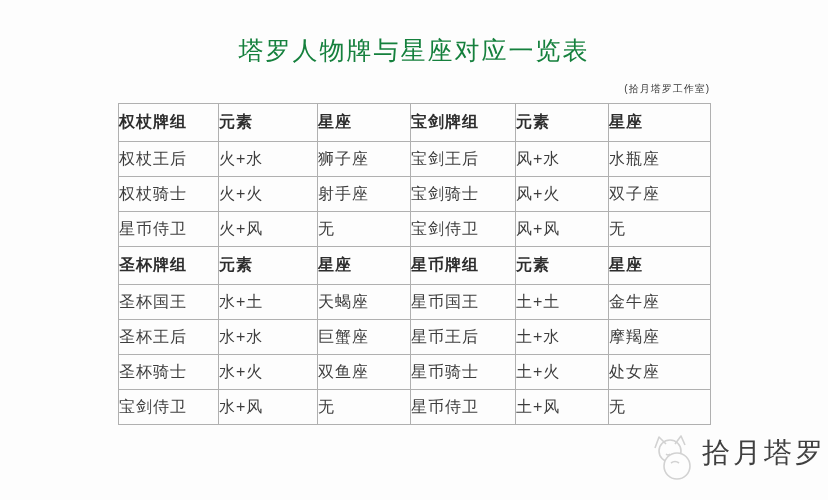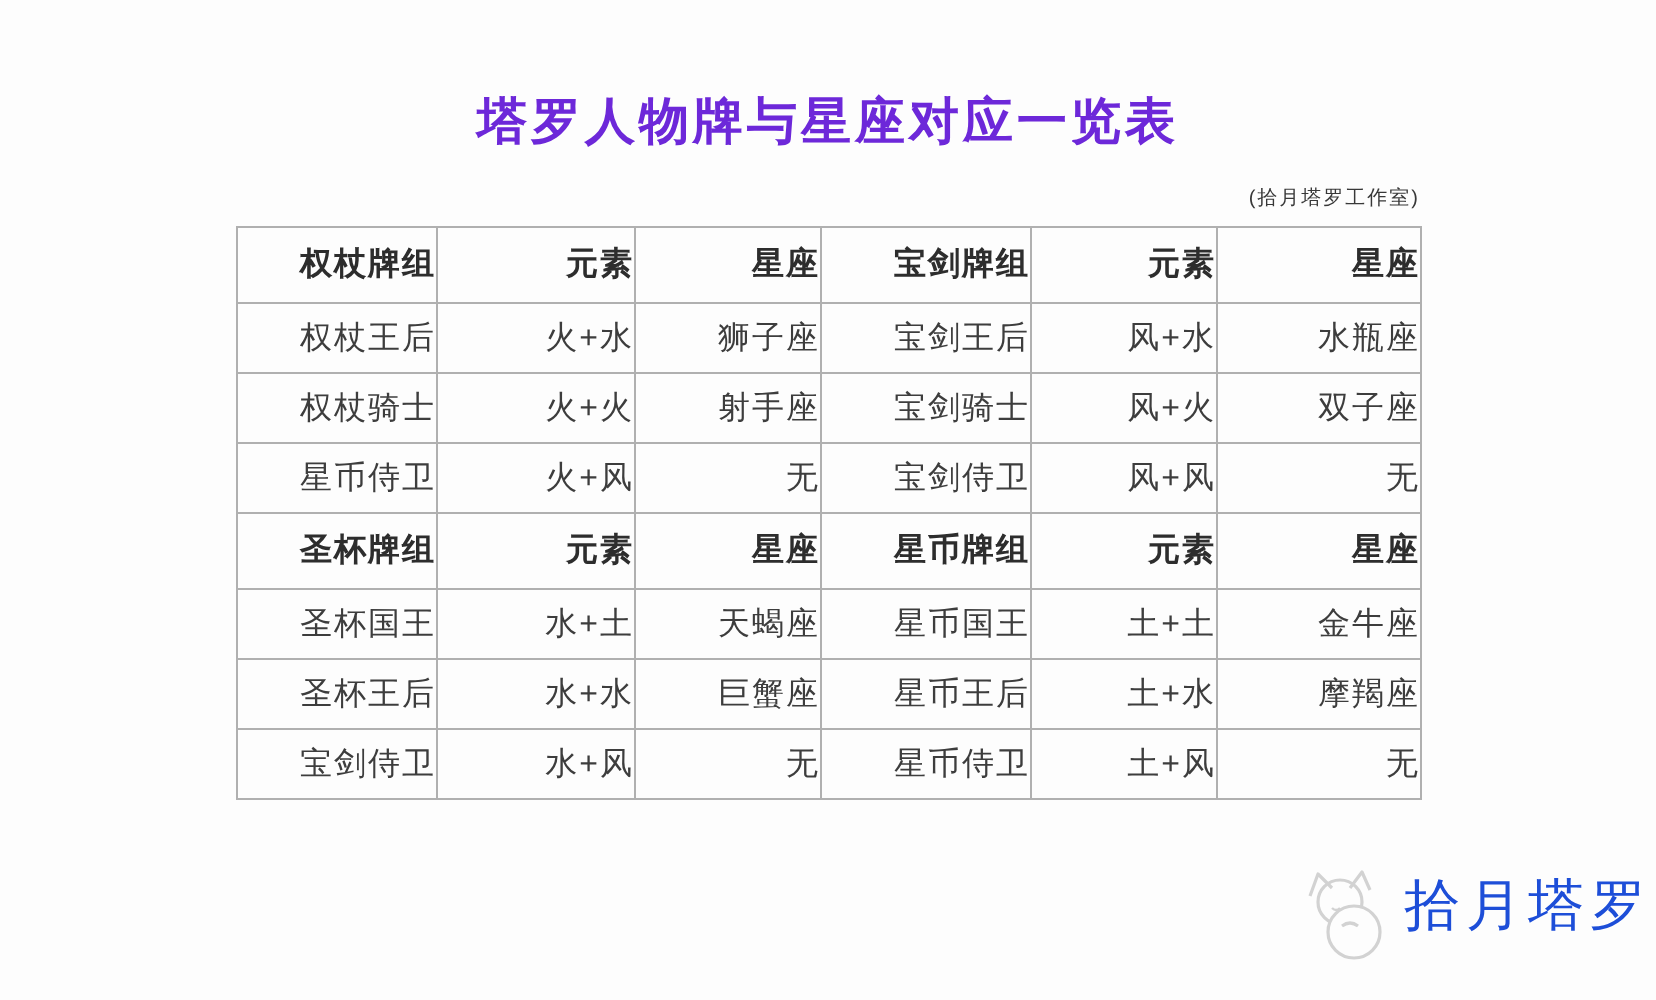--- a/index.html
+++ b/index.html
@@ -8,45 +8,45 @@
     height: 500px;
     background: #fdfdfd;
     font-family: "Liberation Sans", "DejaVu Sans", sans-serif;
     position: relative;
     overflow: hidden;
     color: #333;
   }
   .page-title {
     text-align: center;
     font-size: 25px;
-    font-weight: bold;
+    font-weight: normal;
     letter-spacing: 2px;
-    color: #6d28d9;
-    padding-top: 44px;
+    color: #15803d;
+    padding-top: 34px;
   }
   .content {
     width: 592px;
     margin: 0 auto;
   }
   .subtitle {
     text-align: right;
     font-size: 10px;
     color: #383838;
     margin-top: 15px;
     margin-bottom: 7px;
     letter-spacing: 1px;
   }
   table {
     border-collapse: collapse;
     width: 592px;
     table-layout: fixed;
   }
   td, th {
     border: 1px solid #b0b0b0;
-    text-align: right;
+    text-align: left;
     vertical-align: middle;
     font-size: 16px;
     height: 34px;
     padding: 0;
     color: #3d3d3d;
     font-weight: normal;
     letter-spacing: 1px;
   }
   th {
     font-weight: bold;
@@ -61,21 +61,21 @@
     align-items: center;
     pointer-events: none;
   }
   .cat-icon {
     margin-right: 2px;
     margin-top: 10px;
   }
   .watermark-text {
     font-size: 28px;
     letter-spacing: 3px;
-    color: #1d4ed8;
+    color: #404040;
     font-weight: normal;
   }
 </style>
 </head>
 <body>
 
 <div class="page-title">塔罗人物牌与星座对应一览表</div>
 
 <div class="content">
   <div class="subtitle">(拾月塔罗工作室)</div>
@@ -140,20 +140,28 @@
         </tr>
         <tr>
           <td>圣杯王后</td>
           <td>水+水</td>
           <td>巨蟹座</td>
           <td>星币王后</td>
           <td>土+水</td>
           <td>摩羯座</td>
         </tr>
         <tr>
+          <td>圣杯骑士</td>
+          <td>水+火</td>
+          <td>双鱼座</td>
+          <td>星币骑士</td>
+          <td>土+火</td>
+          <td>处女座</td>
+        </tr>
+        <tr>
           <td>宝剑侍卫</td>
           <td>水+风</td>
           <td>无</td>
           <td>星币侍卫</td>
           <td>土+风</td>
           <td>无</td>
         </tr>
       </tbody>
   </table>
 </div>

